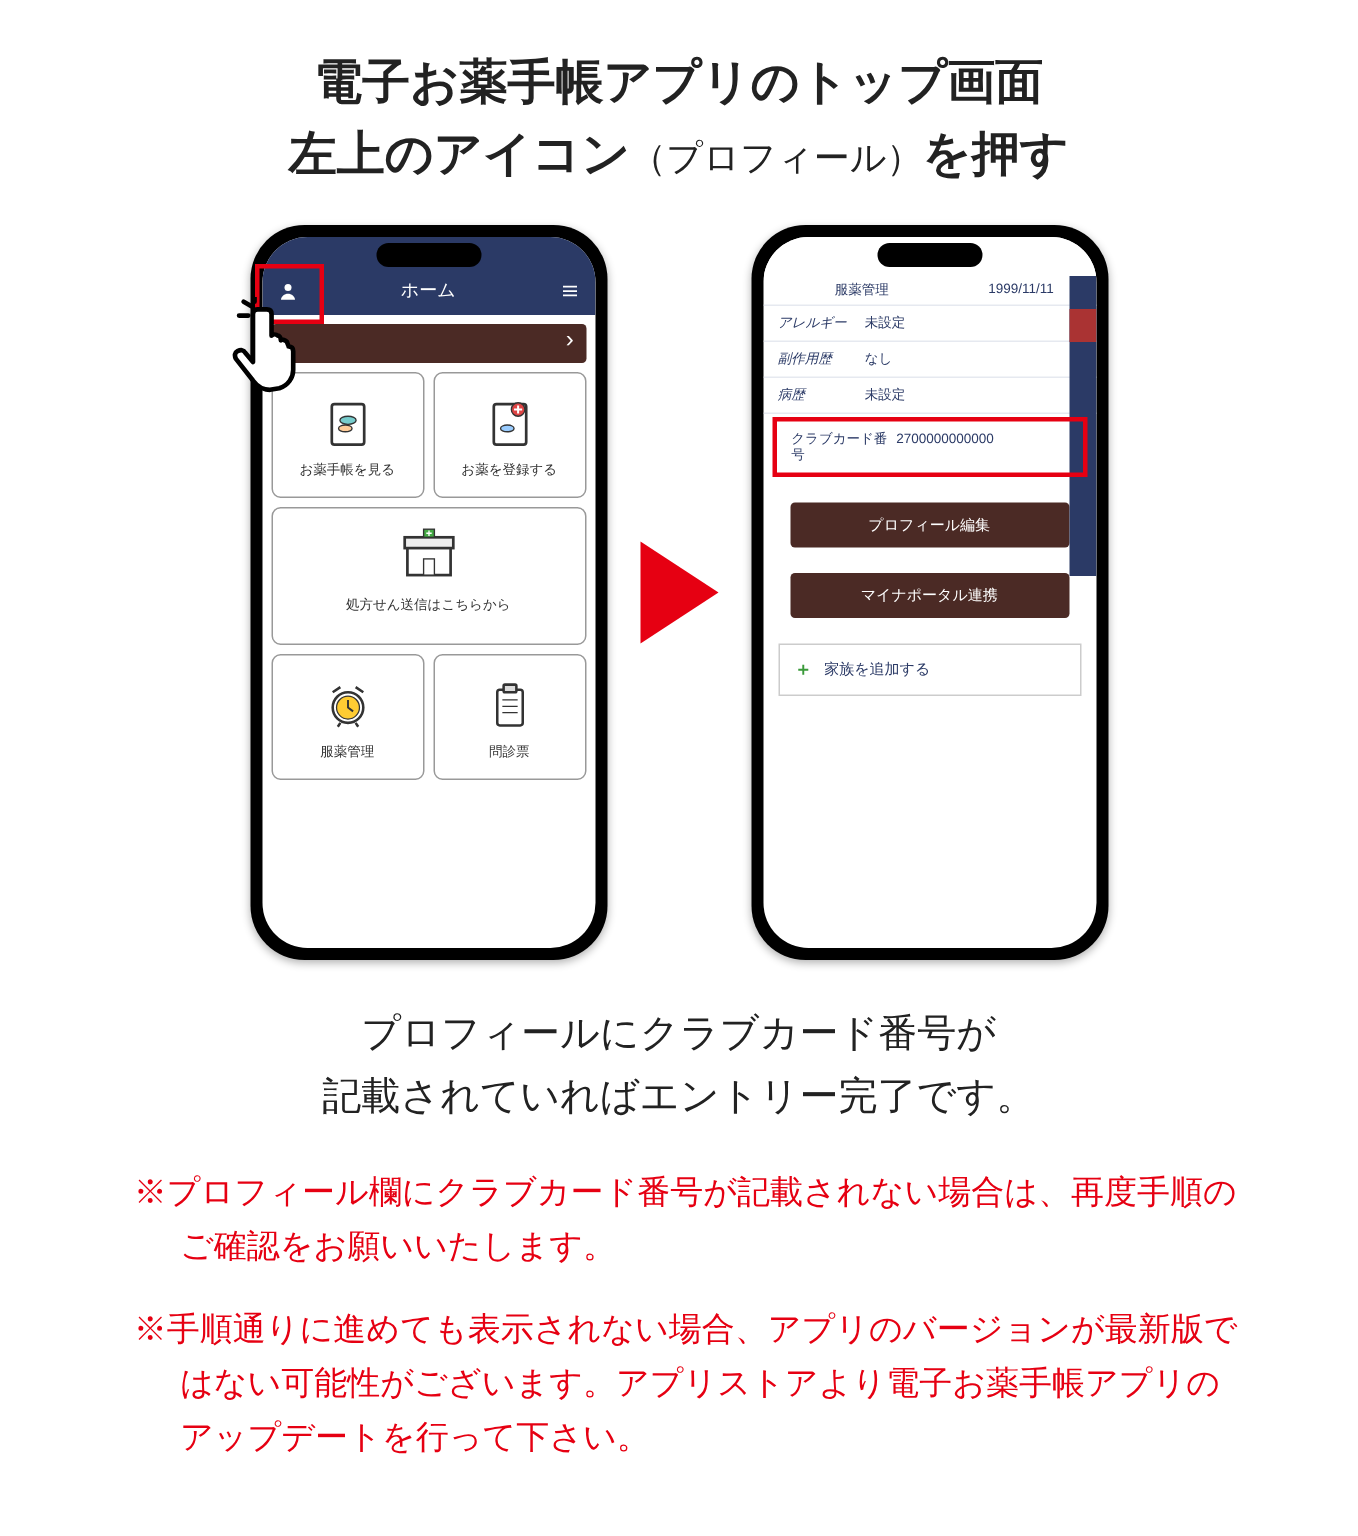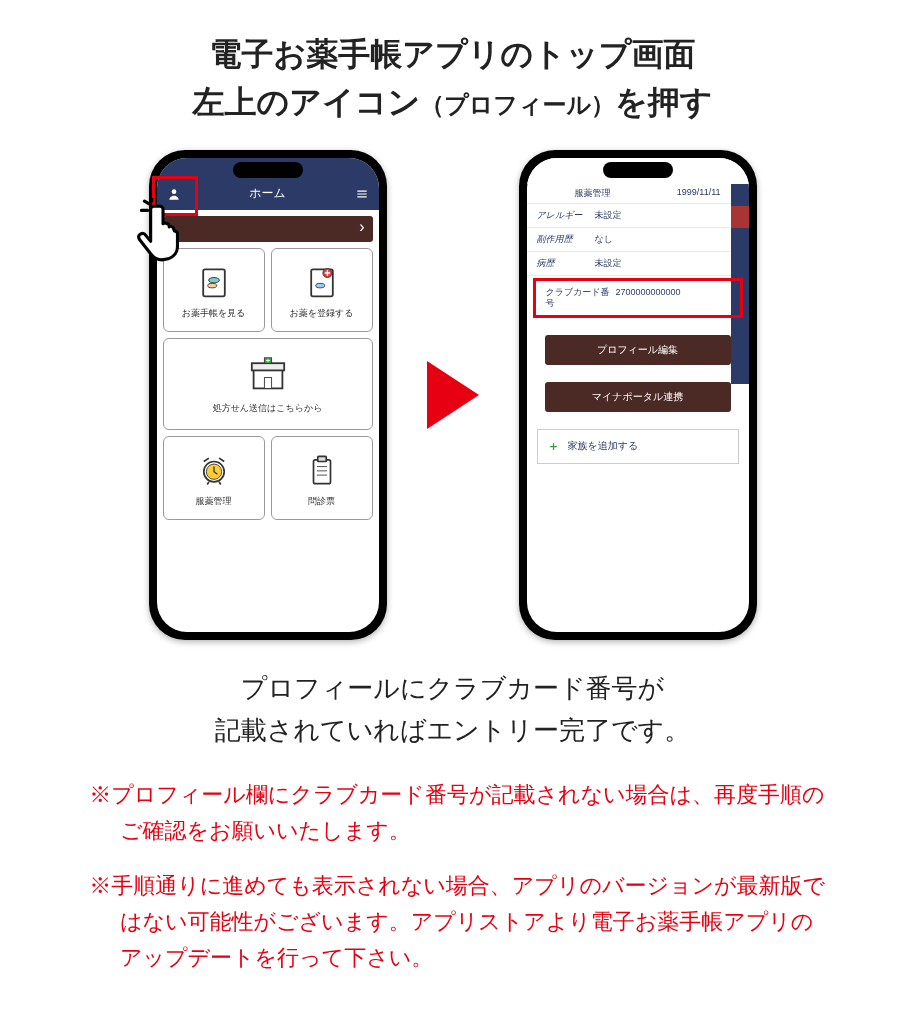--- a/index.html
+++ b/index.html
@@ -11,26 +11,26 @@
     color: #222;
   }
   .heading {
     text-align: center;
     font-weight: 700;
     font-size: 32px;
     line-height: 1.5;
     color: #222;
     margin-bottom: 24px;
   }
-  .heading .sm { font-size: 24px; font-weight: 700; }
+  .heading .sm { font-size: 24px; font-weight: 400; }
   .stage {
     display: flex;
     align-items: center;
     justify-content: center;
-    gap: 40px;
+    gap: 22px;
     margin: 10px 0 28px;
   }
   
   .phone {
     width: 238px;
     height: 490px;
     background: #000;
     border-radius: 36px;
     padding: 8px;
     position: relative;
@@ -86,21 +86,21 @@
     flex:1;
     display:flex;
     flex-direction:column;
     align-items:center;
     justify-content:center;
     padding: 10px 4px 8px;
     min-height: 84px;
   }
   .card .icn { width: 38px; height: 38px; margin-bottom:6px; display:flex; align-items:center; justify-content:center;}
   .card .lbl { font-size: 9px; color:#333; }
-  .cardwide { margin: 6px; border:1px solid #999; border-radius:6px; display:flex; flex-direction:column; align-items:center; justify-content:center; padding:12px 4px 10px; min-height: 92px;}
+  .cardwide { margin: 6px; border:1px solid #999; border-radius:6px; display:flex; flex-direction:column; align-items:center; padding:12px 4px 10px; min-height: 92px;}
   .cardwide .icn { width:40px; height:40px; margin-bottom:6px;}
   .cardwide .lbl { font-size:9px; color:#333;}
   
   .redbox1 {
     position:absolute;
     top: 26px; left: 3px;
     width: 46px; height: 40px;
     border: 3px solid #e60012;
     z-index: 5;
   }

